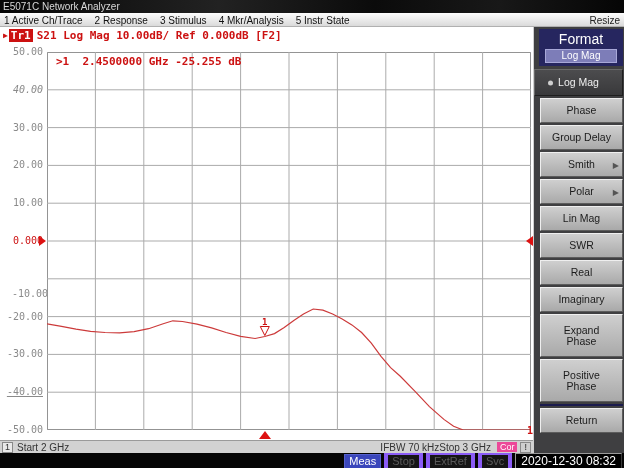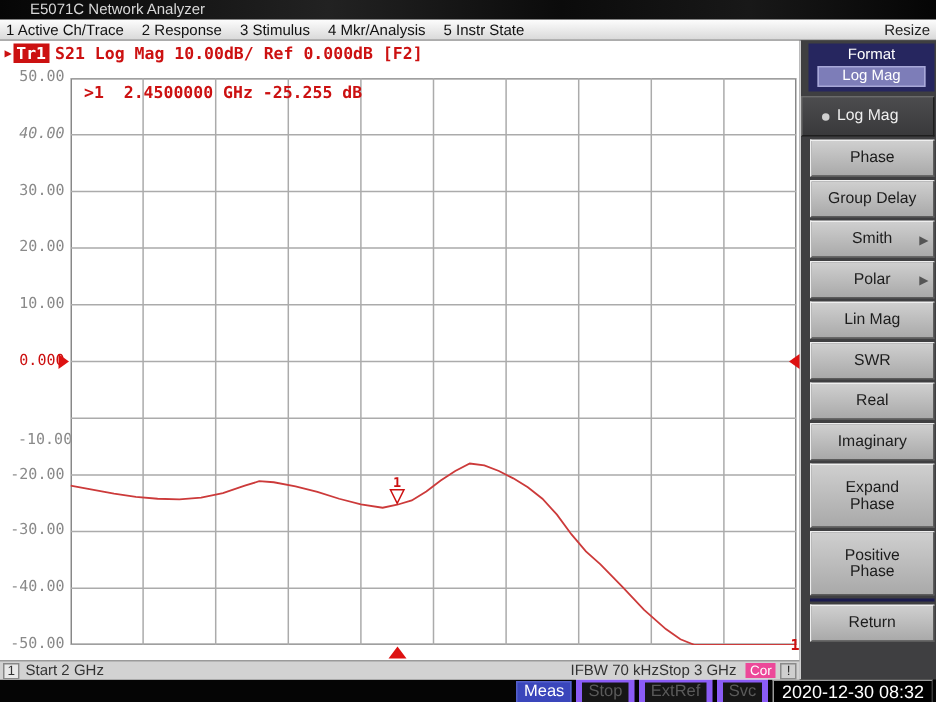--- a/index.html
+++ b/index.html
@@ -2,21 +2,21 @@
 <html><head>
 <meta charset="utf-8">
 <style>
   * { margin:0; padding:0; box-sizing:border-box; }
   html,body { width:624px; height:468px; overflow:hidden; background:#000; }
   body { font-family:"Liberation Sans", sans-serif; position:relative; }
   .app { position:absolute; inset:0; width:624px; height:468px; }
 
   
   .titlebar { height:13px; background:linear-gradient(90deg,#060606,#222 35%,#0b0b0b 60%,#181818 80%,#050505);
-    color:#d8d8d8; font-size:10px; line-height:13px; padding-left:20px; }
+    color:#d8d8d8; font-size:10px; line-height:13px; padding-left:3px; }
 
   
   .menubar { height:14px; background:linear-gradient(#fdfdfd,#dadada); border-bottom:1px solid #b0b0b0;
     display:flex; align-items:flex-end; font-size:10px; color:#111; padding:0 4px; }
   .menubar .items { display:flex; gap:12px; }
   .menubar .spacer { flex:1; }
   .menu-item { cursor:default; }
   .resize-label { font-size:10px; color:#222; }
 
   
@@ -47,21 +47,21 @@
     border-top:1px solid #9a9a9a; display:flex; align-items:center; font-size:10px; color:#333; padding:0 2px; }
   .ch-num { background:#e9e9e9; border:1px solid #888; font-size:9px; line-height:9px; padding:0 2px; margin-right:4px; }
   .strip-left,.strip-right { display:flex; align-items:center; }
   .strip-center { flex:1; text-align:right; }
   .cor-badge { background:#ec4899; color:#fff; font-size:9px; line-height:10px; padding:0 3px; margin:0 3px 0 6px; }
   .alert-badge { background:#cfcfcf; border:1px solid #8a8a8a; font-size:9px; line-height:9px; padding:0 3px; color:#222; }
 
   
   .sidebar { width:91px; height:426px; background:#3f3f41; border-left:1px solid #cfcfcf; padding-top:2px; }
   .format-header { background:#26265f; margin:0 1px 3px 5px; padding:2px 0 3px; text-align:center; }
-  .format-title { color:#fff; font-size:10px; }
+  .format-title { color:#fff; font-size:14px; }
   .format-current { background:#7d7db8; border:1px solid #a8a8d8; color:#fff; font-size:10px;
     margin:2px 6px 0; padding:0 0 1px; }
   .skey { position:relative; margin:0 1px 2px 6px; height:25px; background:linear-gradient(#cfcfcf,#a9a9a9);
     border:1px solid; border-color:#efefef #5c5c5c #5c5c5c #efefef; color:#1c1c1c; font-size:10.5px;
     display:flex; align-items:center; justify-content:center; text-align:center; white-space:pre-line;
     line-height:11px; cursor:default; }
   .skey.two-line { height:43px; }
   .skey.selected { margin-left:0; height:27px; background:linear-gradient(#4c4c4e,#39393b); color:#f0f0f0;
     border-color:#6a6a6a #1e1e1e #1e1e1e #6a6a6a; }
   .skey .bullet { position:absolute; left:13px; top:50%; transform:translateY(-50%);
@@ -112,21 +112,21 @@
       <div>
           <div class="ytick" style="top: 19px;">50.00</div>
           <div class="ytick" style="top: 56.8px; font-style: italic;">40.00</div>
           <div class="ytick" style="top: 94.6px;">30.00</div>
           <div class="ytick" style="top: 132.4px;">20.00</div>
           <div class="ytick" style="top: 170.2px;">10.00</div>
           <div class="ytick ref" style="top: 208px;">0.000</div>
           <div class="ytick" style="top: 261px; padding-left: 12px;">-10.00</div>
           <div class="ytick" style="top: 283.6px;">-20.00</div>
           <div class="ytick" style="top: 321.4px;">-30.00</div>
-          <div class="ytick" style="top: 359.2px;">-40.00</div>
+          <div class="ytick" style="top: 359.2px; text-decoration: underline;">-40.00</div>
           <div class="ytick" style="top: 397px;">-50.00</div>
         </div>
 
       <svg class="plot-svg" width="484" height="378" viewBox="0 0 484 378">
         <rect x="0.5" y="0.5" width="483" height="377" fill="#ffffff" stroke="#7d7d7d"></rect>
         <path class="grid" d="M0.0 0V378M48.4 0V378M96.8 0V378M145.2 0V378M193.6 0V378M242.0 0V378M290.4 0V378M338.8 0V378M387.2 0V378M435.6 0V378M484.0 0V378M0 378.0H484M0 340.2H484M0 302.4H484M0 264.6H484M0 226.8H484M0 189.0H484M0 151.2H484M0 113.4H484M0 75.6H484M0 37.8H484M0 0.0H484" fill="none" stroke="#ababab" stroke-width="1"></path>
         <polyline class="trace" points="0.0,271.8 14.5,274.4 29.0,277.1 43.6,279.3 58.1,280.5 72.6,280.9 87.1,279.7 101.6,276.7 116.2,271.8 125.8,268.8 135.5,269.5 150.0,272.2 164.6,275.9 179.1,280.5 193.6,284.3 208.1,286.5 217.8,284.5 227.5,281.6 237.2,275.6 246.8,268.4 256.5,262.0 266.2,257.0 275.9,258.2 285.6,262.0 295.2,266.9 304.9,272.9 314.6,280.5 324.3,291.1 334.0,304.3 343.6,315.6 353.3,324.3 367.8,339.1 382.4,354.6 396.9,367.4 406.6,374.2 416.2,378.0 435.6,378.0 459.8,378.0 484.0,378.0" fill="none" stroke="#cc3a3a" stroke-width="1.2"></polyline>
         <polygon class="marker-tri" points="213.3,274.5 222.3,274.5 217.8,283.5" fill="#ffffff" stroke="#cc1111" stroke-width="1"></polygon>
         <text class="marker-num" x="217.8" y="272.5" text-anchor="middle" font-family="DejaVu Sans Mono, monospace" font-size="9" font-weight="bold" fill="#cc1111">1</text>
       </svg>

